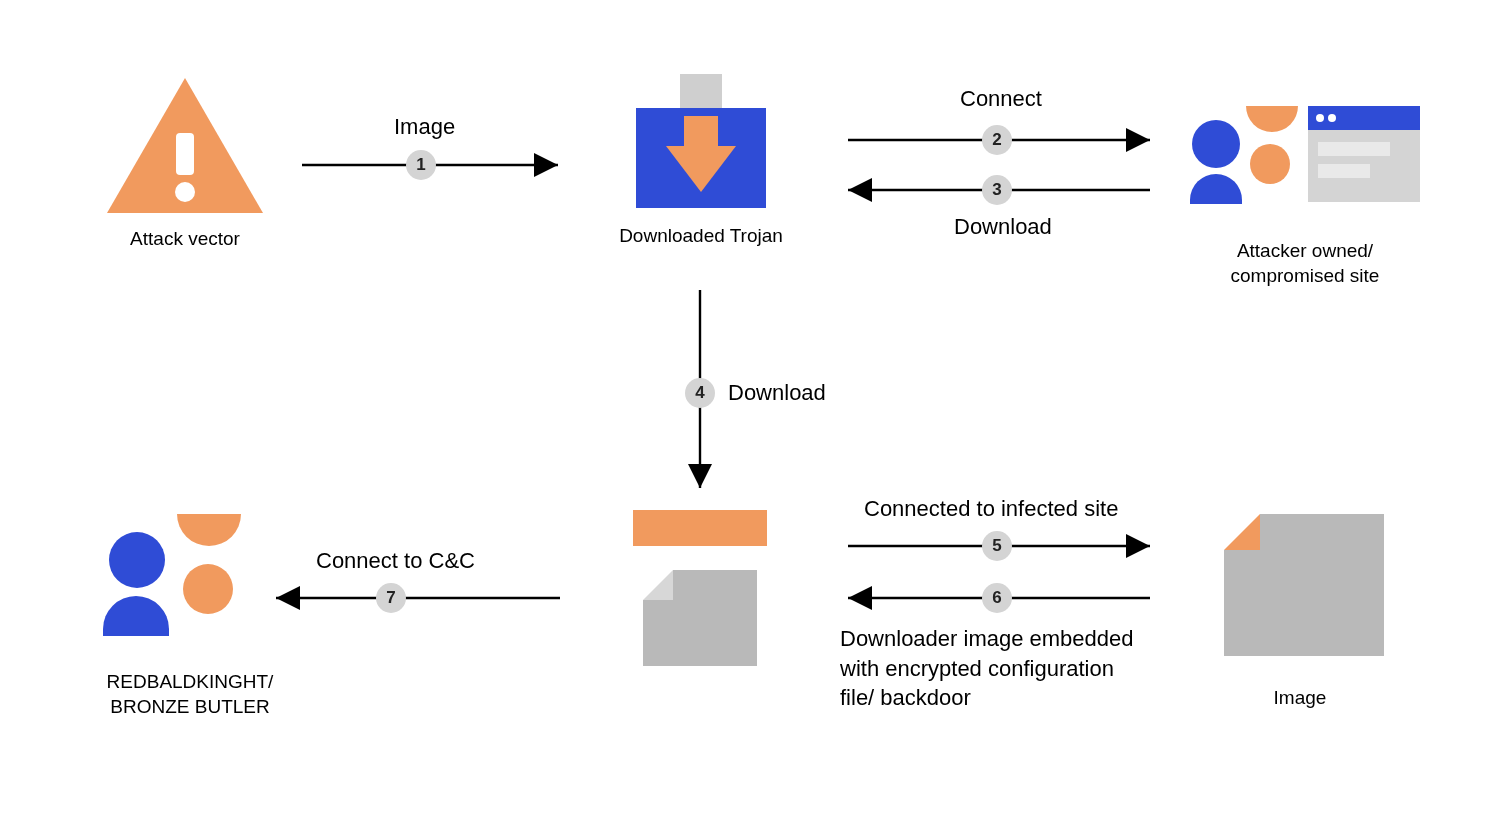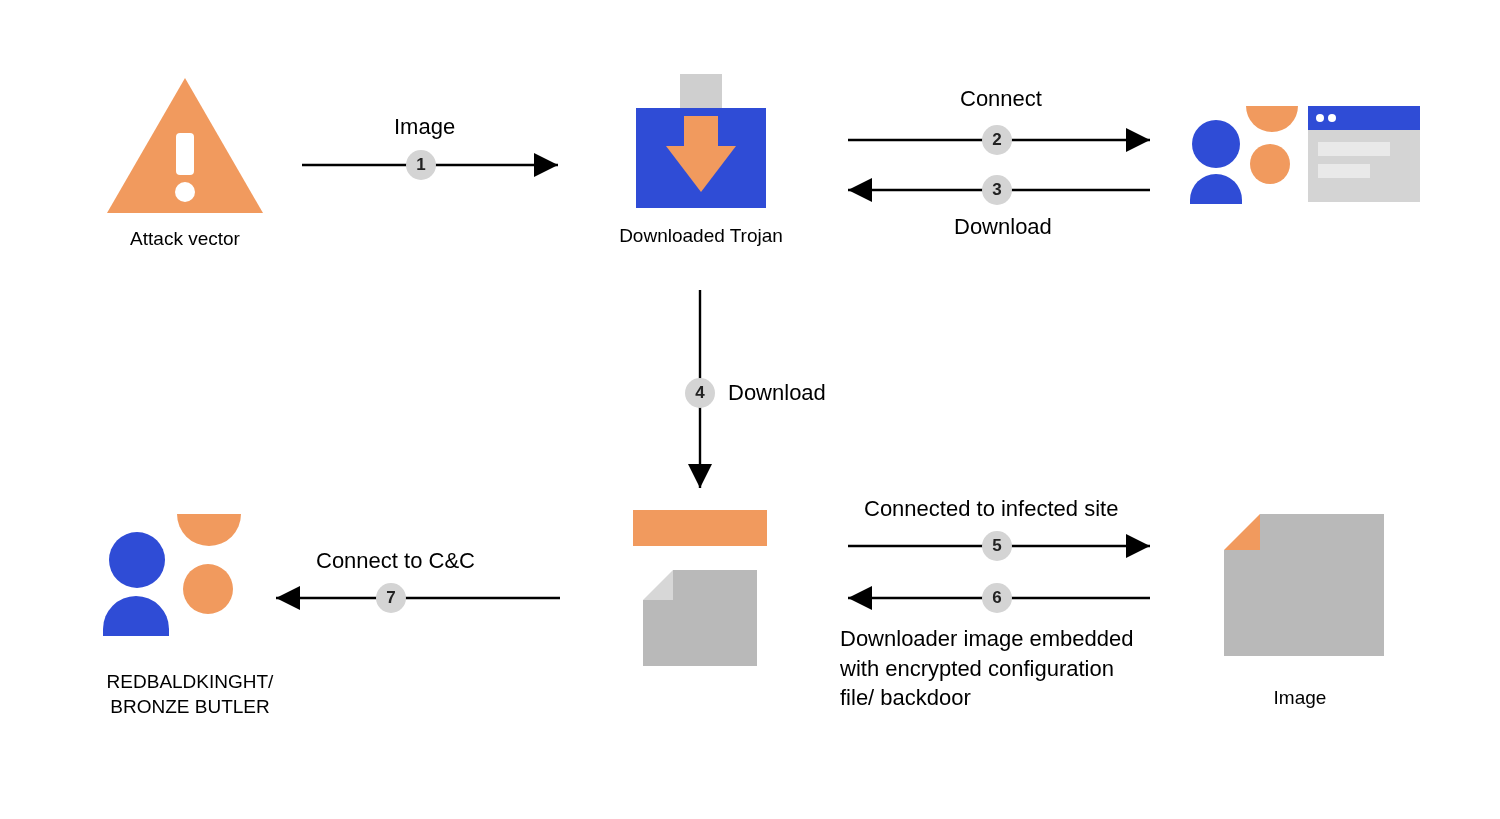--- a/index.html
+++ b/index.html
@@ -162,20 +162,22 @@
     <div class="circle-orange"></div>
     <div class="half-blue"></div>
     <div class="browser">
       <div class="topbar"></div>
         <div class="dot d1"></div>
         <div class="dot d2"></div>
       <div class="line1"></div>
         <div class="line2"></div>
     </div>
   </div>
+  <div class="node-label" style="white-space:pre-line">Attacker owned/
+compromised site</div>
 </div>
 
 <div class="node" style="left:600px; top:510px; width:200px;">
   <div class="daserf-icon">
     <div class="orange-bar"></div>
     <div class="gray-doc"></div>
     <div class="fold"></div>
   </div>
 </div>
 

